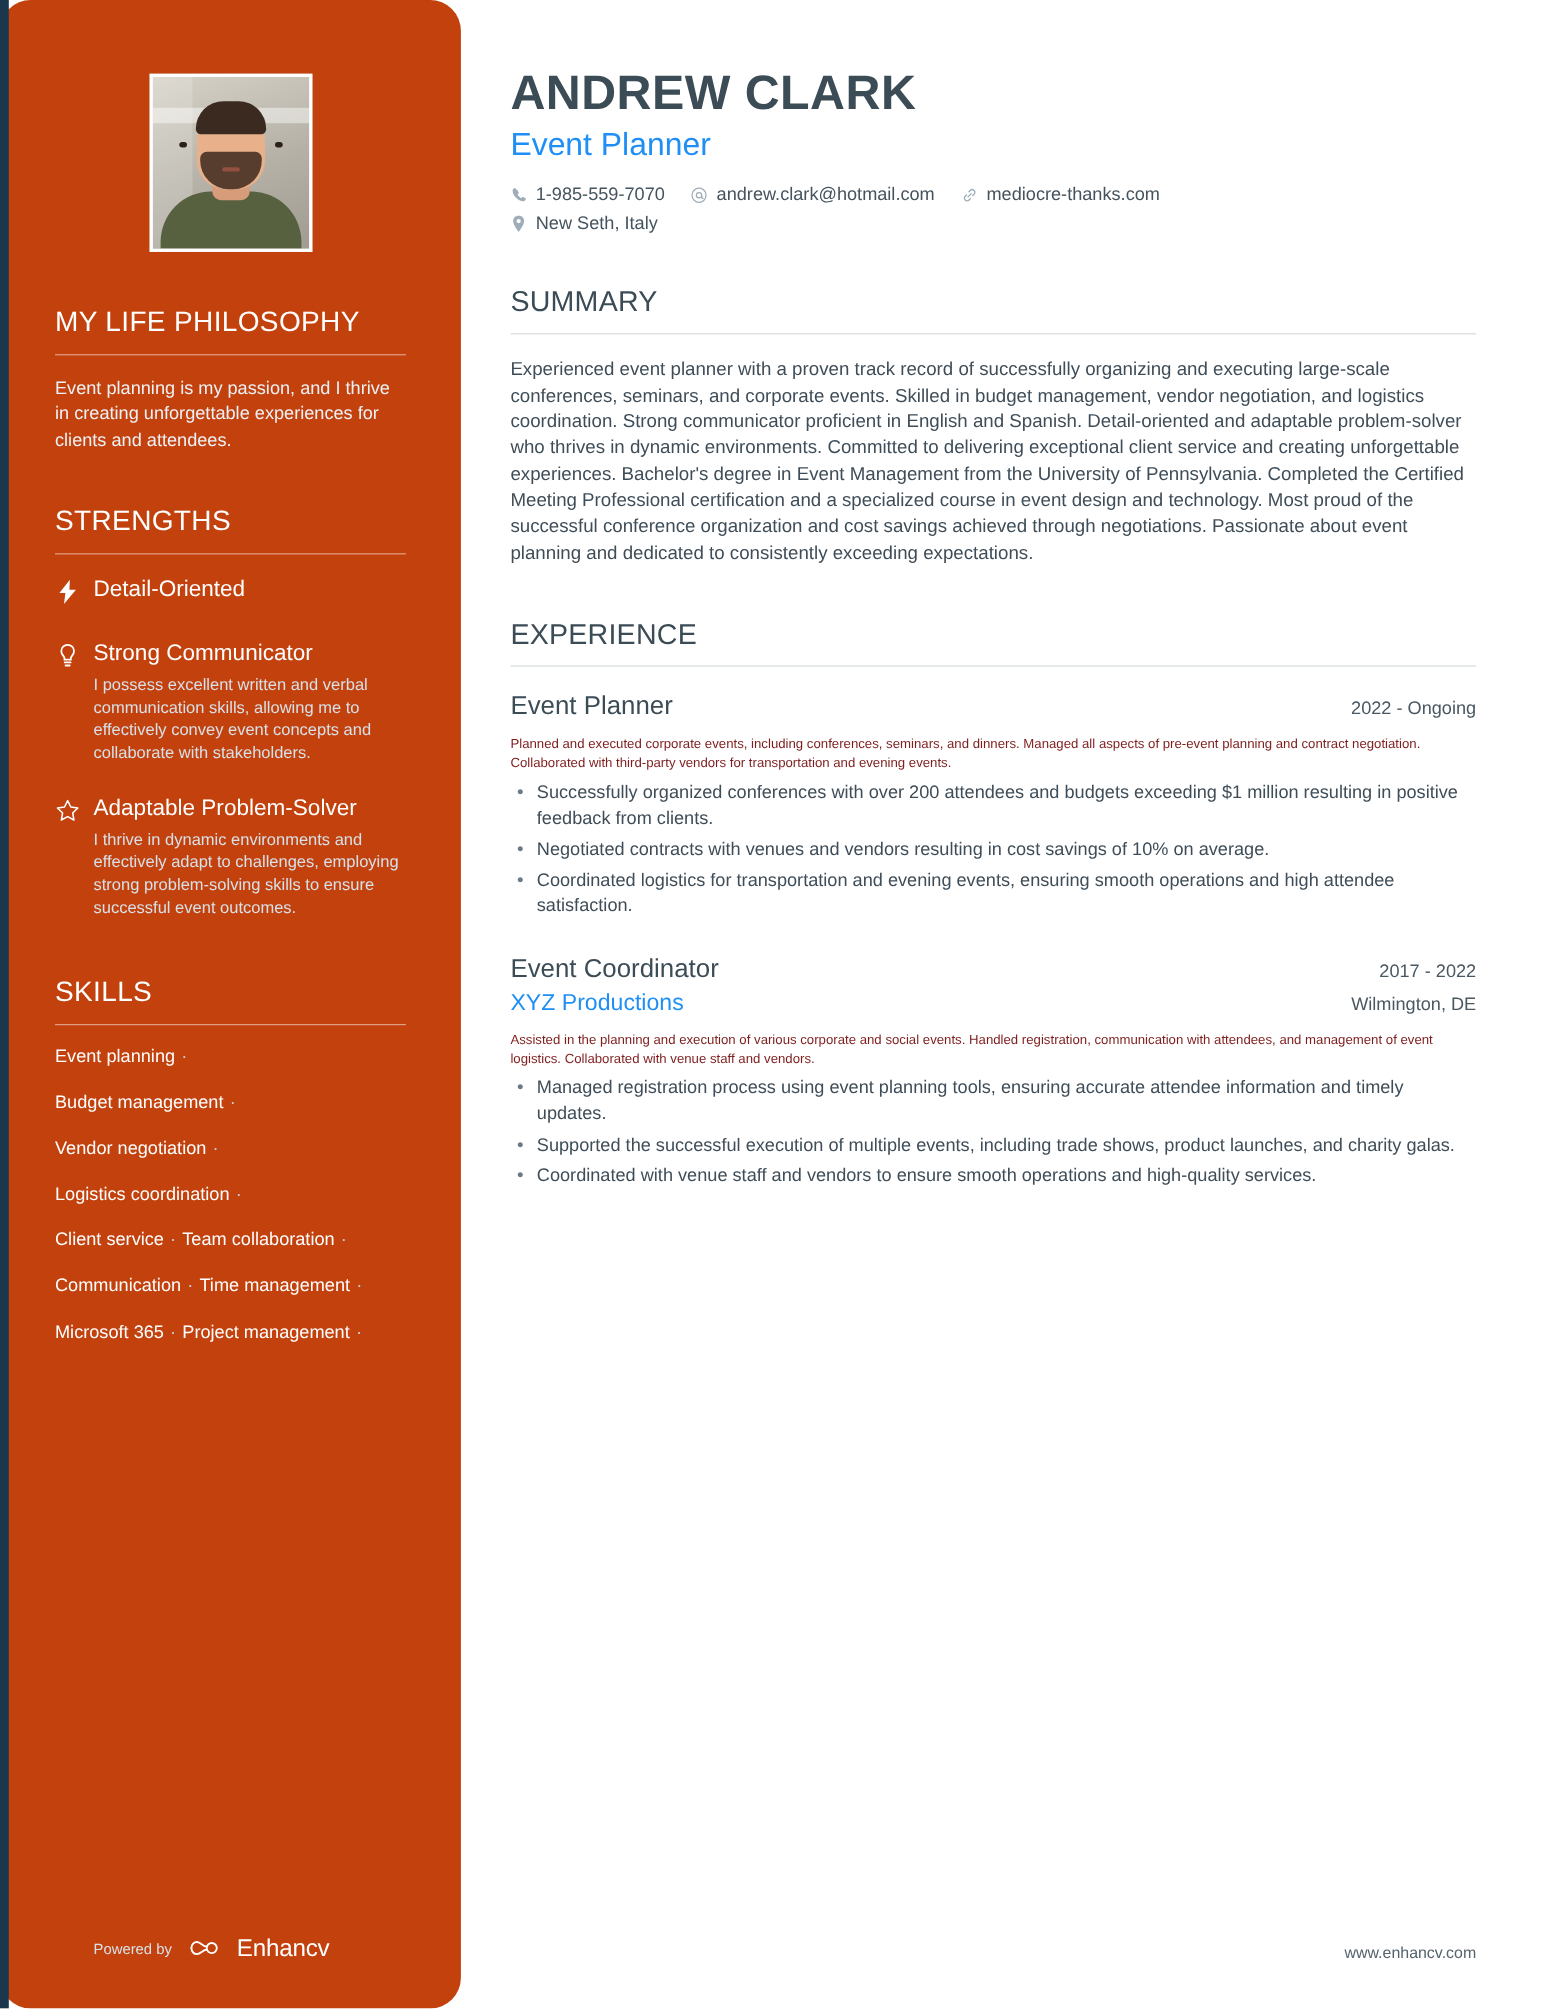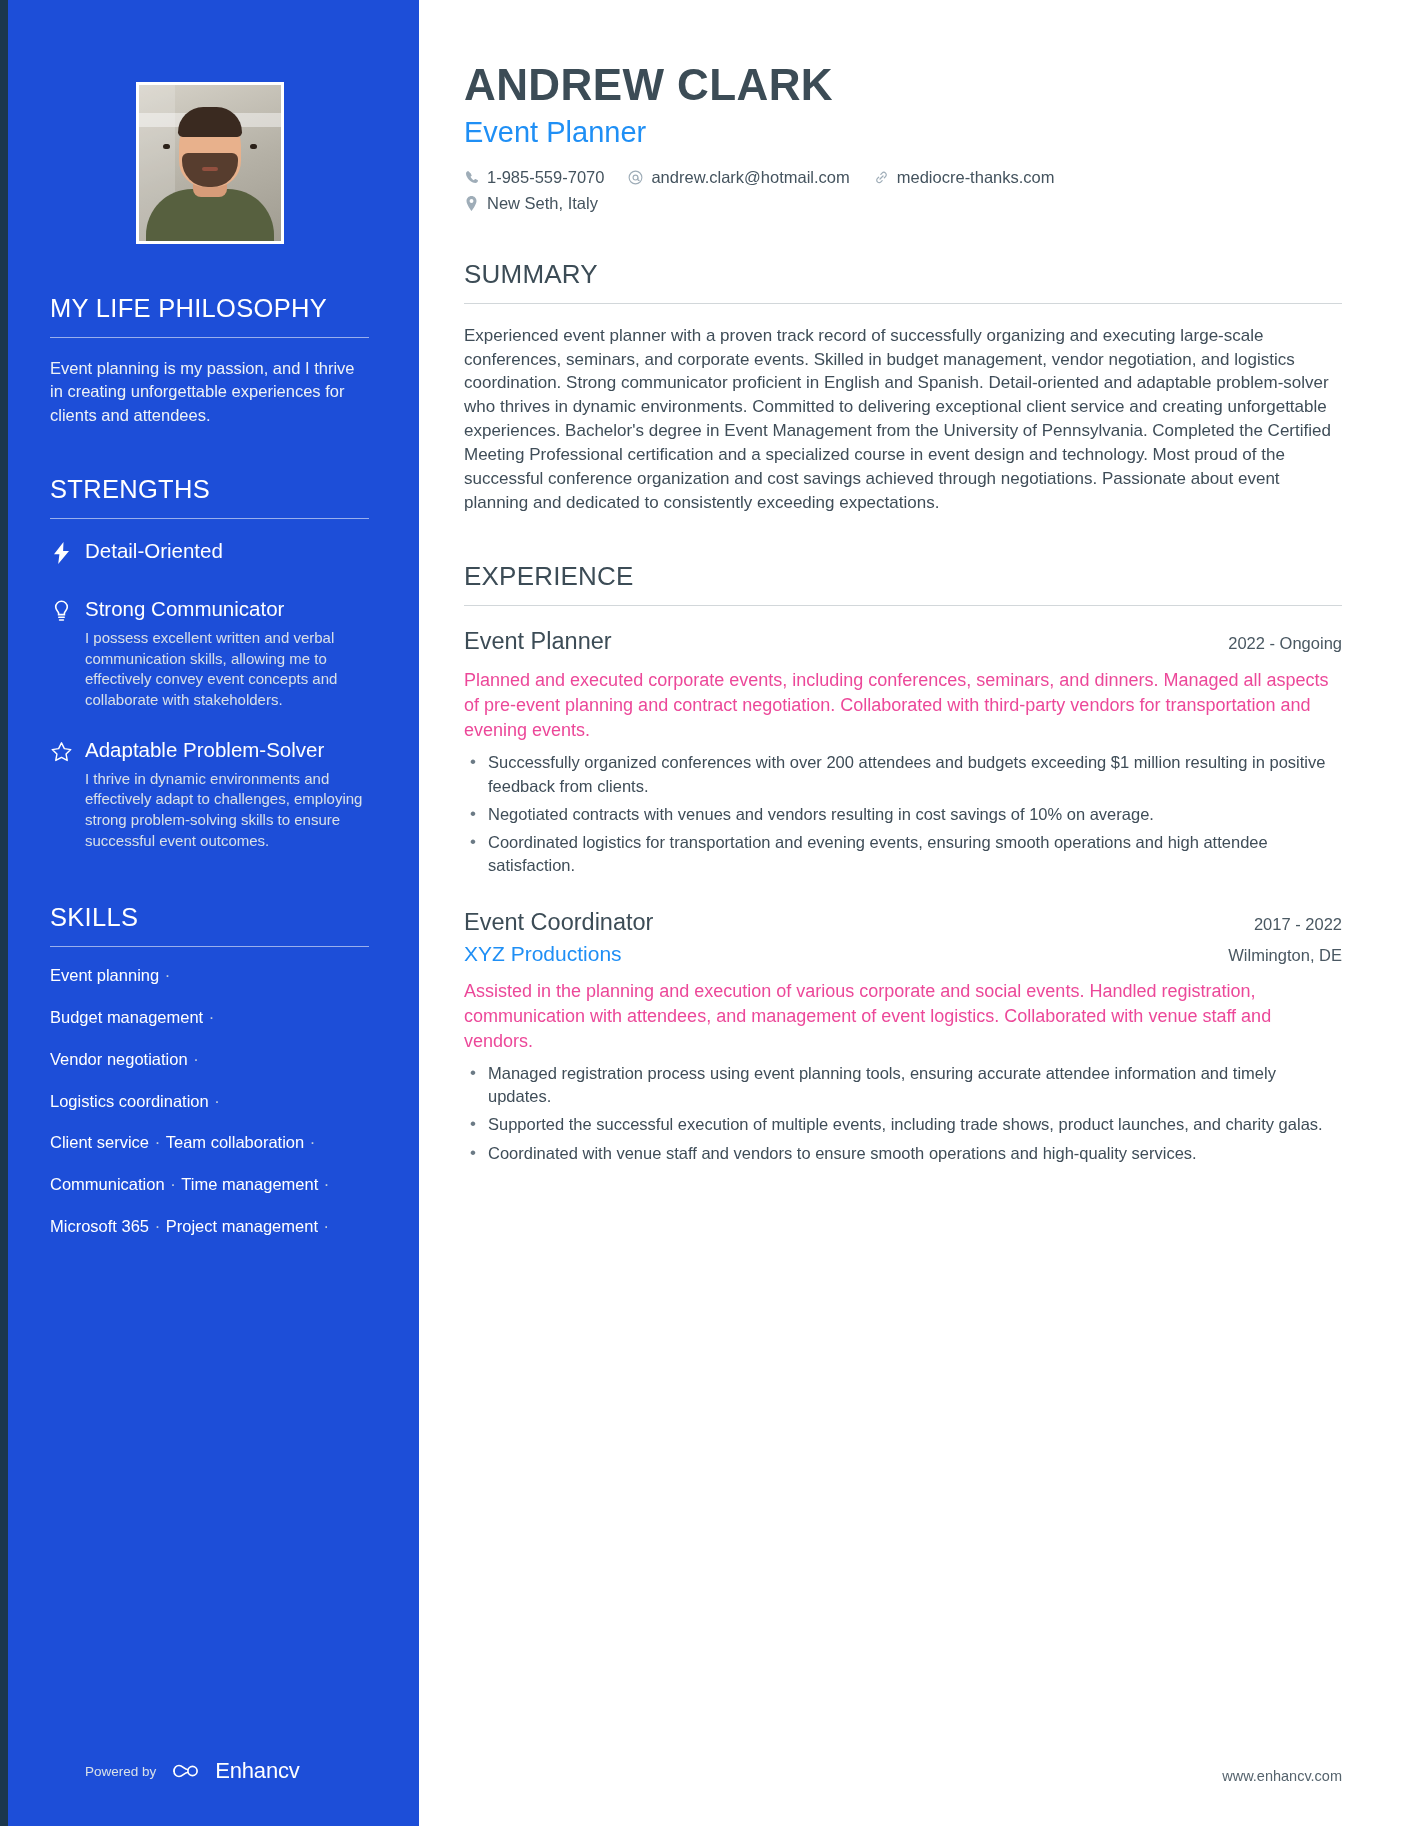--- a/index.html
+++ b/index.html
@@ -8,24 +8,25 @@
     font-family:"Liberation Sans", sans-serif;
     background:#ffffff;
     color:#36454f;
     -webkit-font-smoothing:antialiased;
   }
   .page { position:relative; width:1410px; height:1826px; display:flex; overflow:hidden; }
 
   
   .sidebar {
     width:419px; flex:0 0 419px;
-    background:#1d4ed8;
+    background:#c2410c;
     color:#ffffff;
     position:relative;
-    padding:16px 0 0 0;
+    padding:1px 0 0 0;
+    border-radius:28px;
   }
   .sidebar-accent {
     position:absolute; left:0; top:0; width:8px; height:1826px;
     background:#1b374d;
   }
   .photo-wrap { padding:66px 0 0 0; display:flex; justify-content:center; }
   .photo {
     width:148px; height:162px;
     border:3px solid #ffffff;
     position:relative; overflow:hidden;
@@ -98,21 +99,21 @@
   .sec-p { font-size:17px; line-height:1.41; color:#3f4d58; }
 
   .job { margin-bottom:8px; }
   .job + .job { margin-top:30px; }
   .job-top { display:flex; justify-content:space-between; align-items:baseline; }
   .job-title { font-size:23.5px; font-weight:400; color:#3c4c56; line-height:1.3; }
   .job-date { font-size:16.5px; color:#4a5862; white-space:nowrap; padding-left:20px; }
   .job-mid { display:flex; justify-content:space-between; align-items:baseline; margin-top:3px; }
   .job-company { font-size:21px; color:#1f8ff5; line-height:1.3; }
   .job-loc { font-size:16.5px; color:#4a5862; white-space:nowrap; padding-left:20px; }
-  .job-desc { font-size:18px; line-height:1.40; color:#ec4899; margin-top:11px; }
+  .job-desc { font-size:12px; line-height:1.40; color:#7f1d1d; margin-top:11px; }
   .bullets { list-style:none; margin-top:8px; }
   .bullets li { position:relative; padding-left:24px; font-size:16.5px; line-height:1.40; color:#3f4d58; margin-top:5px; }
   .bullets li:before { content:"•"; position:absolute; left:6px; top:-1px; color:#6b7a85; font-size:17px; }
 
   .main-footer { position:absolute; right:68px; bottom:42px; font-size:14.5px; color:#55636d; }
 </style>
 </head>
 <body>
 
 <div class="page">

